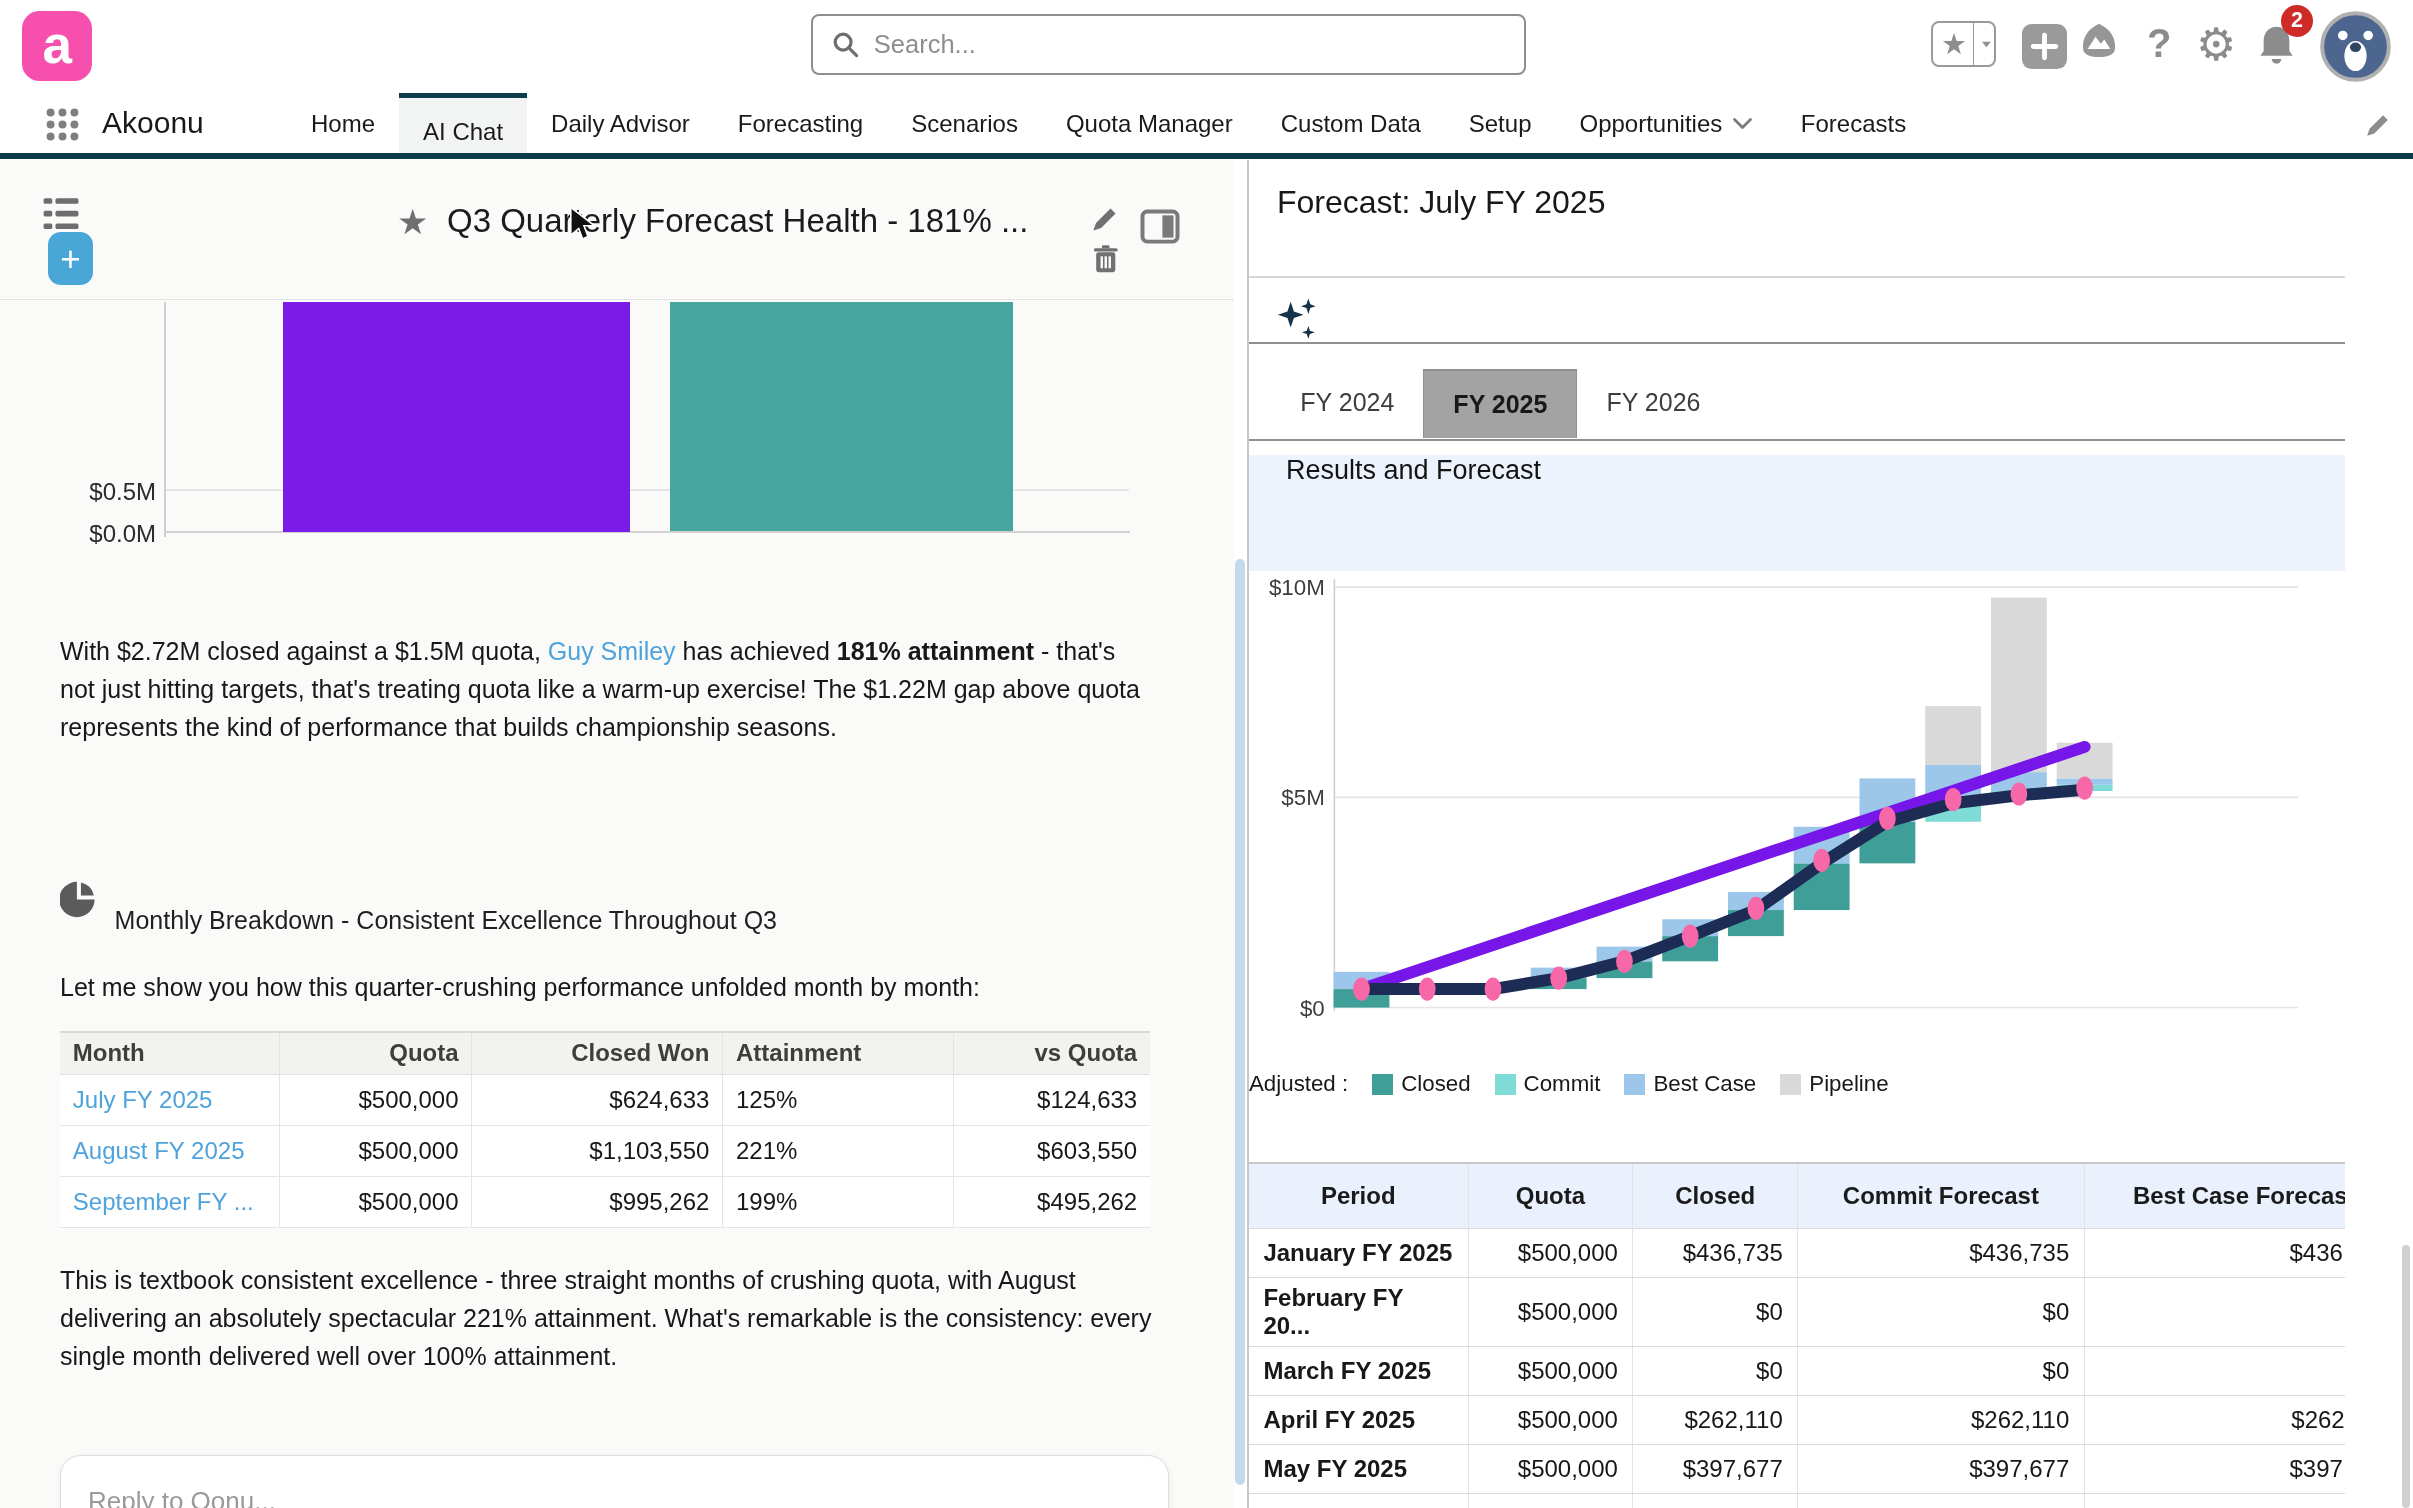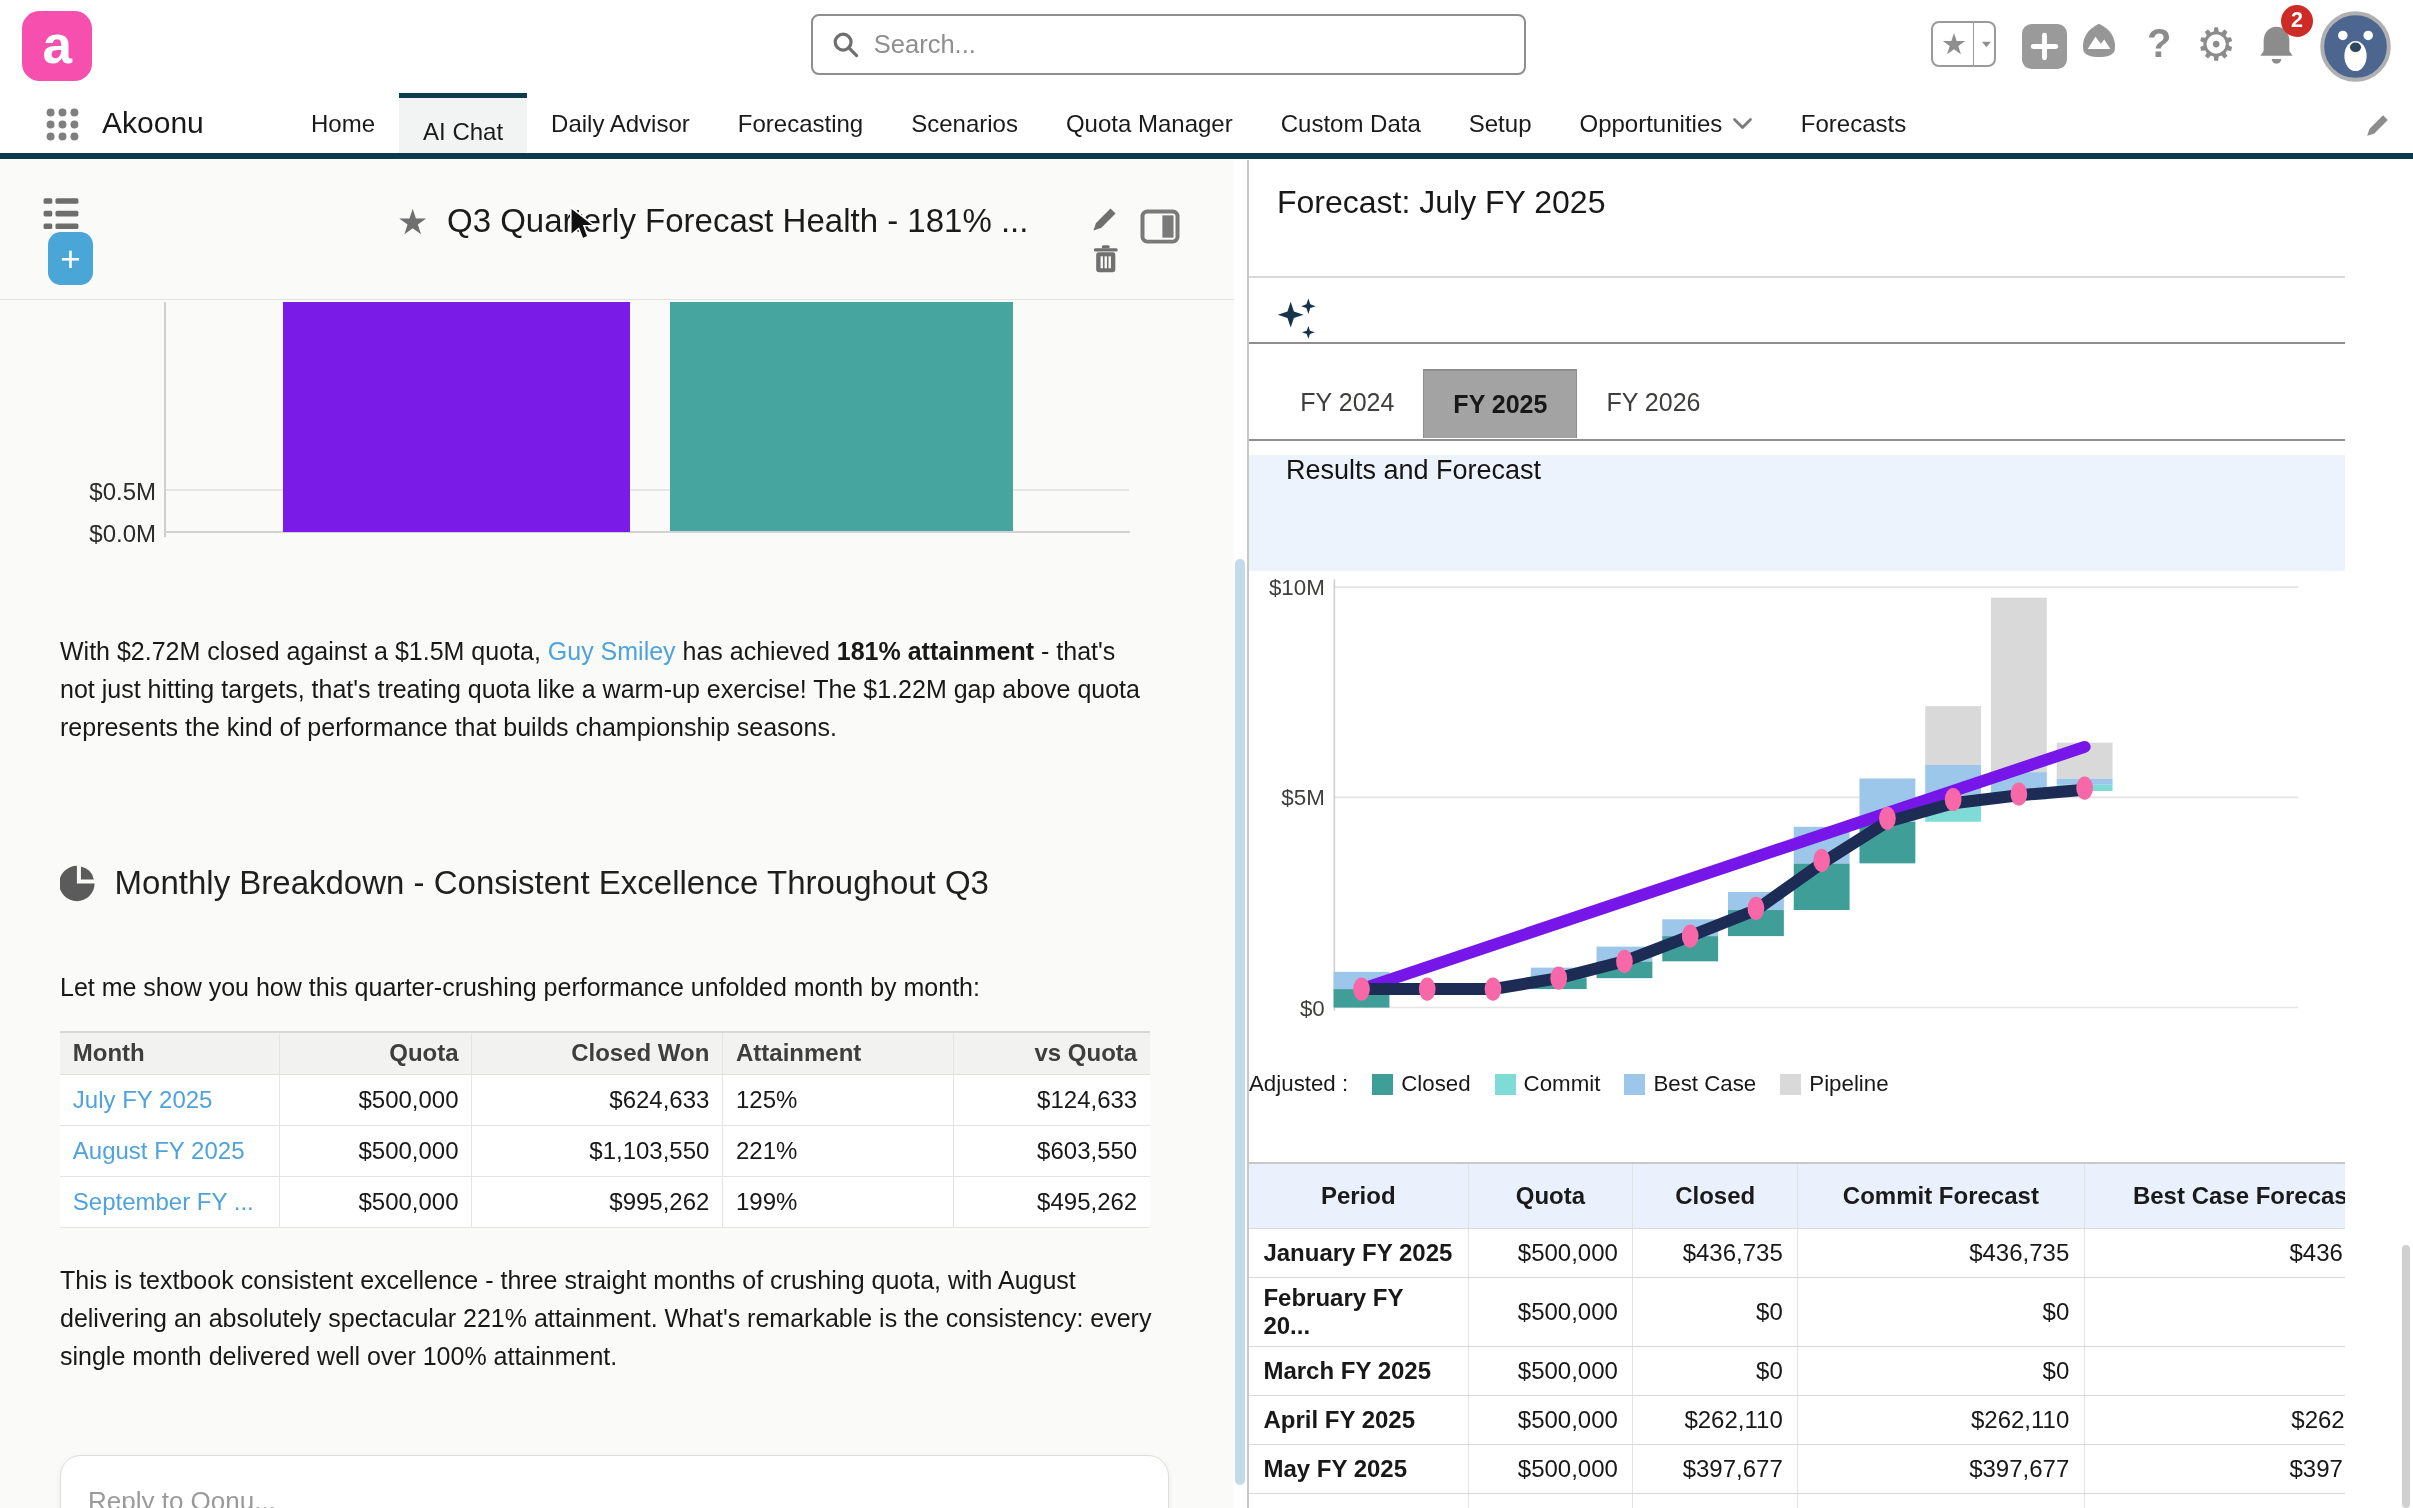--- a/index.html
+++ b/index.html
@@ -51,21 +51,21 @@
 
   
   .gridline{background:#e6e6e6;height:1.6px;}
   .ytick{font-size:24px;color:#2b2b2b;text-align:right;width:88px;}
 
   
   .para{left:60px;width:1093px;font-size:25px;line-height:38px;color:#181818;}
   .link{color:#4fa3dc;cursor:pointer;}
   b{font-weight:bold;}
   #section-head{left:60px;top:704px;display:flex;align-items:center;gap:17.6px;}
-  #section-head span{font-size:33px;font-weight:500;color:#1f1f1f;}
+  #section-head span{font-size:25px;font-weight:500;color:#1f1f1f;margin-top:42px;}
 
   
   #chat-table{left:60px;top:871px;width:1090px;border-collapse:collapse;background:#fff;}
   #chat-table th{background:#f2f2f1;border-top:2.4px solid #d8d8d6;border-bottom:1.6px solid #e0e0de;
        font-size:24px;font-weight:bold;color:#3e3e3c;text-align:left;padding:6.4px 12.8px;height:37px;}
   #chat-table td{font-size:24px;color:#181818;padding:6.4px 12.8px;height:51px;border-bottom:1.6px solid #e4e4e2;background:#fff;}
   #chat-table th + th, #chat-table td + td{border-left:1.6px solid #e4e4e2;}
   #chat-table td.r, #chat-table th.r{text-align:right;}
   #chat-table td.link-cell{color:#4fa3dc;}
 

